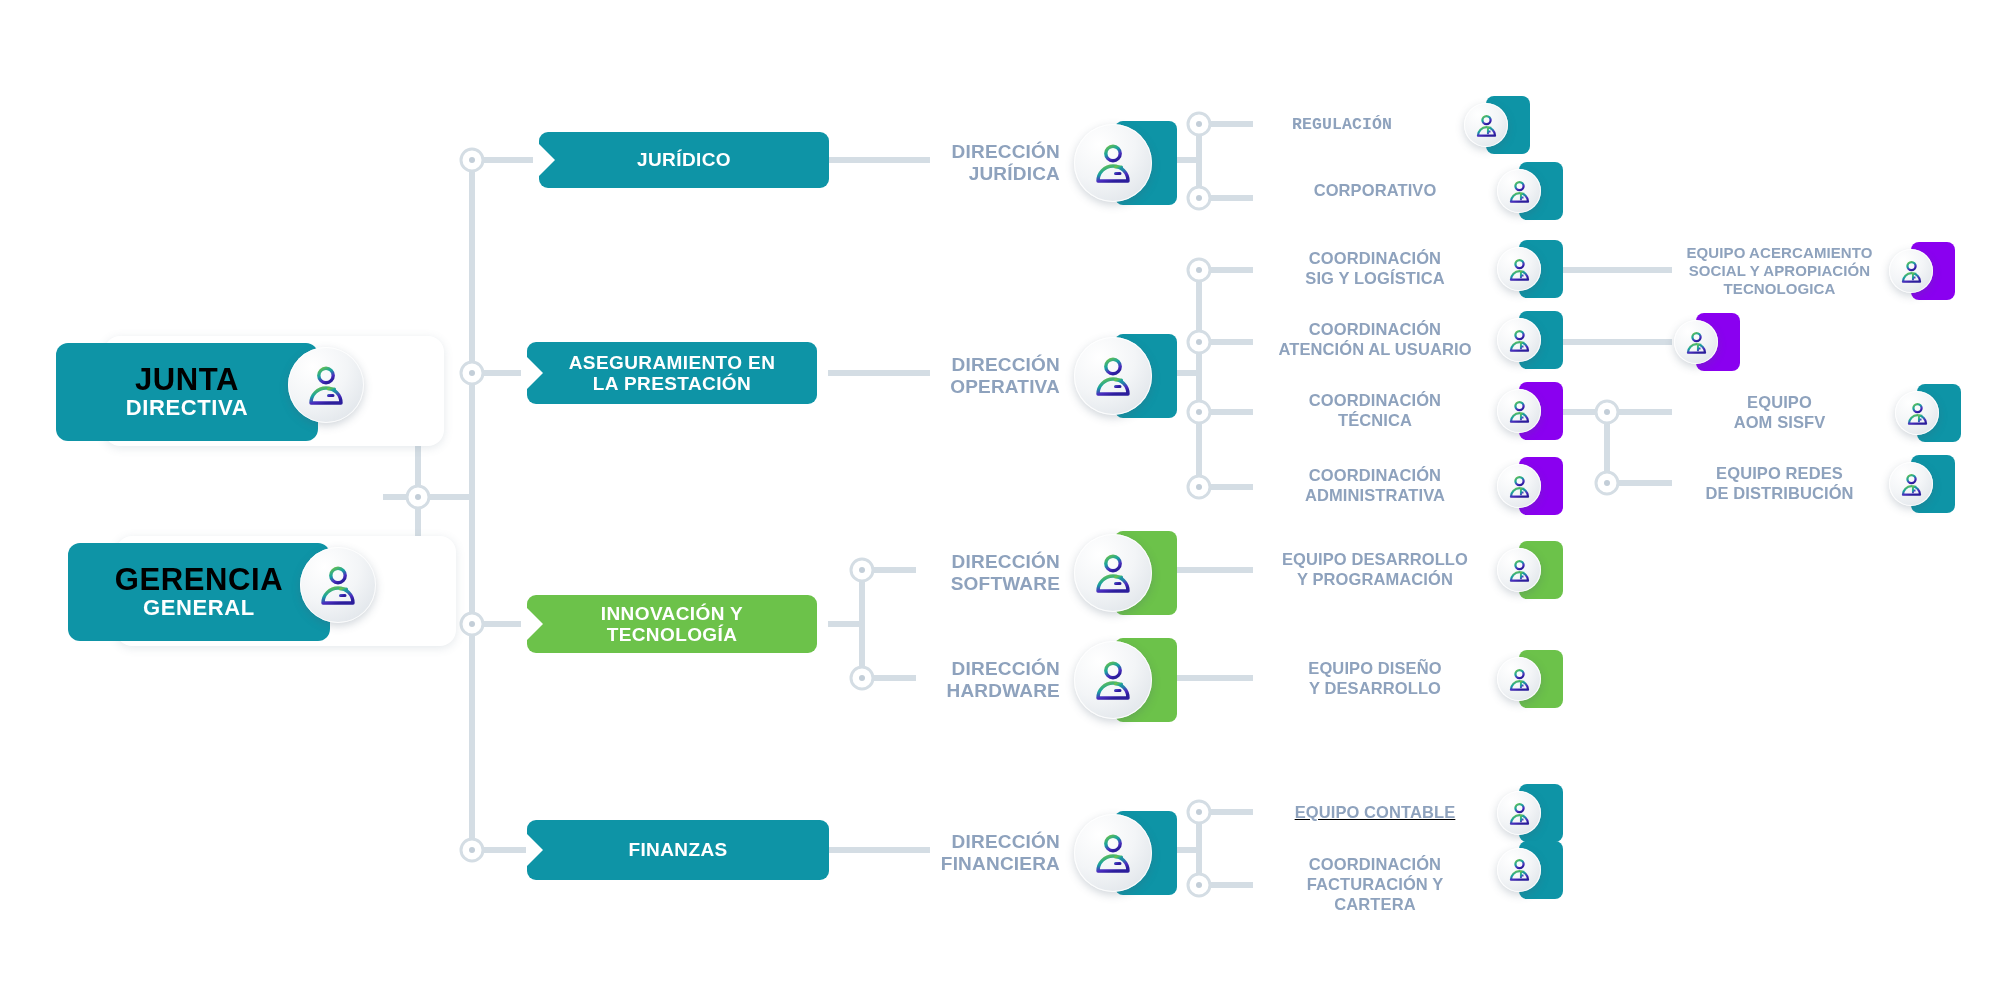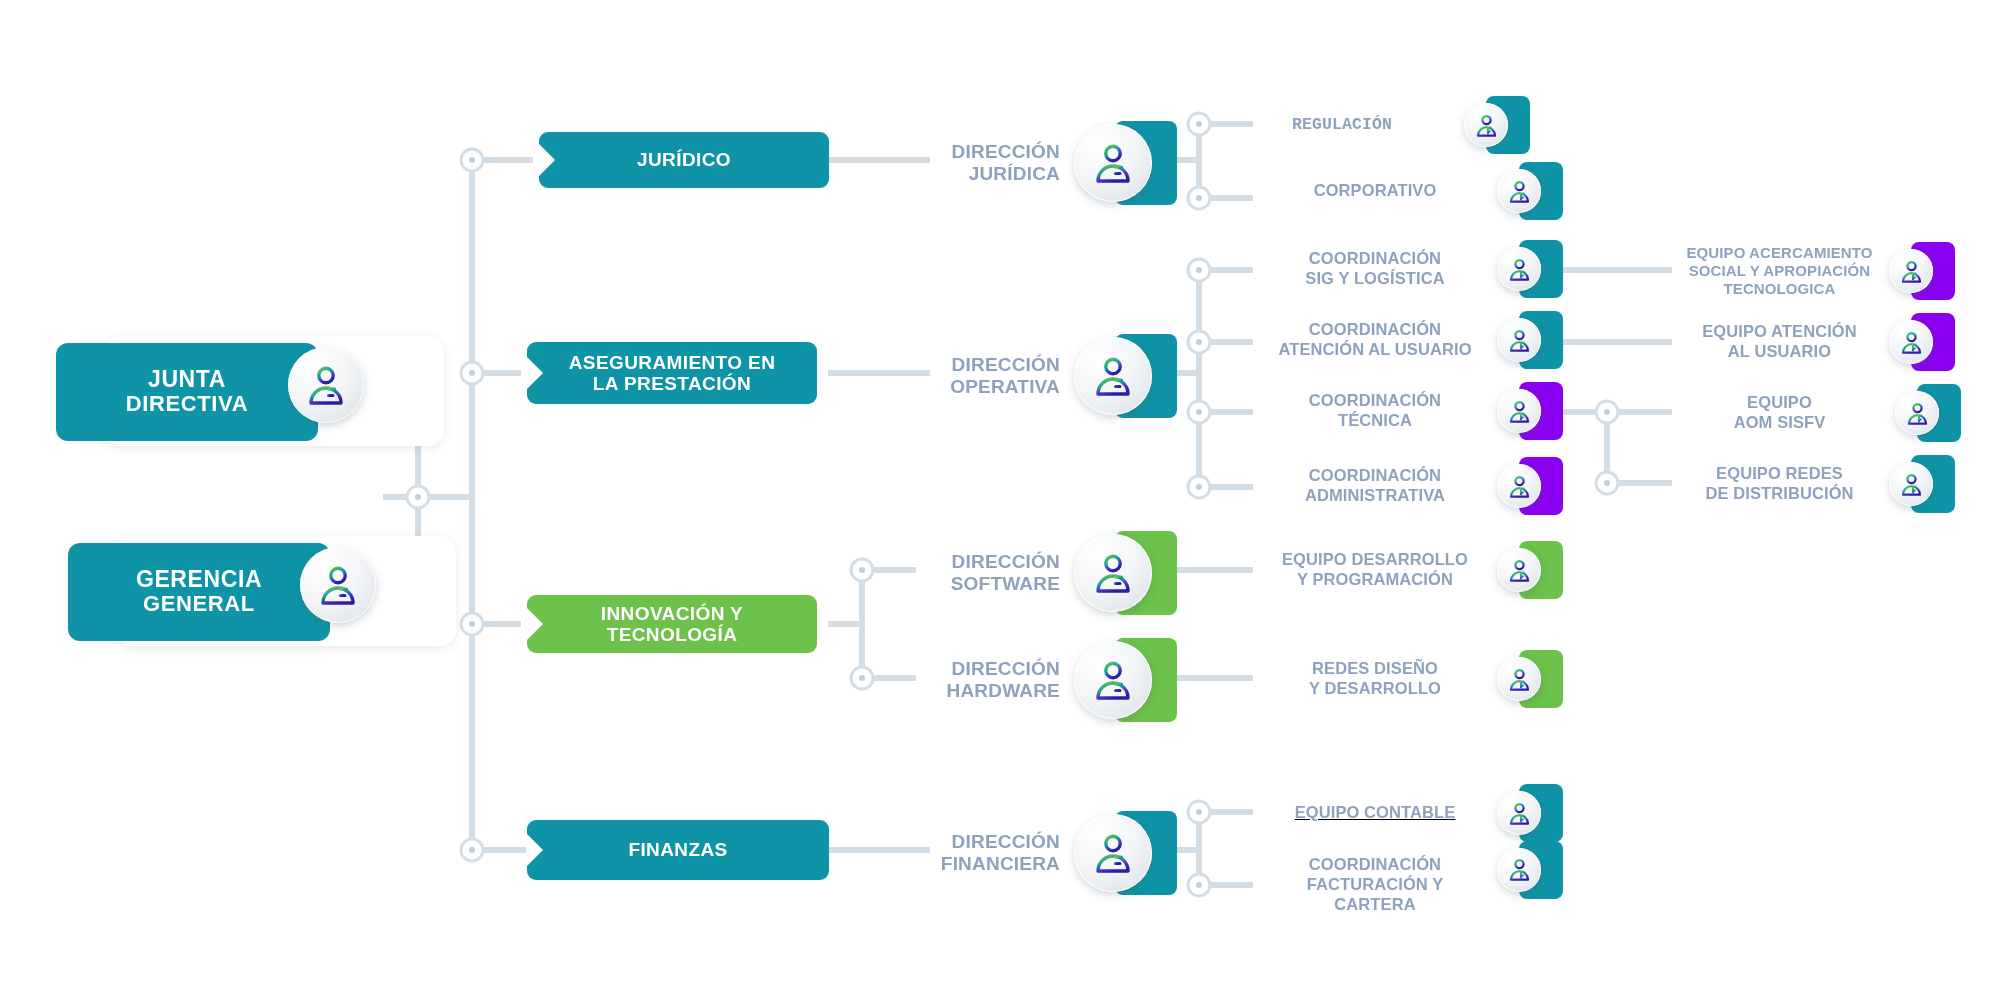--- a/index.html
+++ b/index.html
@@ -7,21 +7,21 @@
        font-family:"Liberation Sans","DejaVu Sans",sans-serif;}
   #stage{position:absolute;left:0;top:0;width:2000px;height:1001px;}
   svg.wires{position:absolute;left:0;top:0;width:2000px;height:1001px;pointer-events:none;}
 
   
   .root-card{position:absolute;display:flex;align-items:center;}
   .root-shadowplate{position:absolute;left:48px;top:6px;width:340px;height:110px;
       background:#ffffff;border-radius:16px;box-shadow:0 2px 10px rgba(90,110,130,.16);}
   .root-body{position:relative;width:262px;height:98px;background:#0e94a6;border-radius:12px;
       display:flex;flex-direction:column;align-items:center;justify-content:center;z-index:2;}
-  .root-l1{color:#ffffff;font-size:23px;font-weight:bold;letter-spacing:.6px;line-height:1.02;}
+  .root-l1{color:#000000;font-size:31px;font-weight:bold;letter-spacing:.6px;line-height:1.02;}
   .root-l2{color:#fff;font-size:22px;font-weight:bold;letter-spacing:.6px;line-height:1.15;}
   .root-avatar{position:absolute;z-index:3;}
 
   
   .avatar{border-radius:50%;background:
       radial-gradient(circle at 32% 26%, #ffffff 0%, #f3f5f7 46%, #d9dfe5 100%);
       box-shadow:0 3px 9px rgba(70,90,110,.25), inset 0 0 0 1px rgba(255,255,255,.85);
       display:flex;align-items:center;justify-content:center;}
 
   
@@ -359,21 +359,21 @@
         <svg width="25" height="25" viewBox="0 0 44 44">
             <circle cx="22" cy="12.5" r="7.2" fill="none" stroke="url(#pg1)" stroke-width="4"></circle>
             <path d="M7 40 a15 15 0 0 1 30 0 z" fill="none" stroke="url(#pg1)" stroke-width="4" stroke-linejoin="round"></path>
             <path d="M24.5 24.5 v13 M24.5 26 h6 M24.5 32.5 h4.5" stroke="url(#pg1)" stroke-width="3.4"></path>
           </svg>
       </div>
     </div>
   </div>
 
   <div class="leaf" style="left:1255px;top:650px;width:320px;">
-    <div class="leaf-label" style="width:240px;">REDES DISEÑO
+    <div class="leaf-label" style="width:240px;">EQUIPO DISEÑO
 Y  DESARROLLO</div>
     <div class="leaf-badge" style="width:72px;height:58px;">
       <div class="slab" style="left:24px;top:0;width:44px;height:58px;background:#6cc24a;"></div>
       <div class="avatar" style="left:2px;top:7px;width:44px;height:44px;">
         <svg width="25" height="25" viewBox="0 0 44 44">
             <circle cx="22" cy="12.5" r="7.2" fill="none" stroke="url(#pg1)" stroke-width="4"></circle>
             <path d="M7 40 a15 15 0 0 1 30 0 z" fill="none" stroke="url(#pg1)" stroke-width="4" stroke-linejoin="round"></path>
             <path d="M24.5 24.5 v13 M24.5 26 h6 M24.5 32.5 h4.5" stroke="url(#pg1)" stroke-width="3.4"></path>
           </svg>
       </div>
@@ -419,22 +419,20 @@
       <div class="avatar" style="left:2px;top:7px;width:44px;height:44px;">
         <svg width="25" height="25" viewBox="0 0 44 44">
             <circle cx="22" cy="12.5" r="7.2" fill="none" stroke="url(#pg1)" stroke-width="4"></circle>
             <path d="M7 40 a15 15 0 0 1 30 0 z" fill="none" stroke="url(#pg1)" stroke-width="4" stroke-linejoin="round"></path>
             <path d="M24.5 24.5 v13 M24.5 26 h6 M24.5 32.5 h4.5" stroke="url(#pg1)" stroke-width="3.4"></path>
           </svg>
       </div>
     </div>
   </div>
   <div class="leaf" style="left:1672px;top:313px;width:320px;">
-    <div class="leaf-label" style="width:215px;">EQUIPO ATENCIÓN
-AL USUARIO</div>
     <div class="leaf-badge" style="width:72px;height:58px;">
       <div class="slab" style="left:24px;top:0;width:44px;height:58px;background:#8a00f0;"></div>
       <div class="avatar" style="left:2px;top:7px;width:44px;height:44px;">
         <svg width="25" height="25" viewBox="0 0 44 44">
             <circle cx="22" cy="12.5" r="7.2" fill="none" stroke="url(#pg1)" stroke-width="4"></circle>
             <path d="M7 40 a15 15 0 0 1 30 0 z" fill="none" stroke="url(#pg1)" stroke-width="4" stroke-linejoin="round"></path>
             <path d="M24.5 24.5 v13 M24.5 26 h6 M24.5 32.5 h4.5" stroke="url(#pg1)" stroke-width="3.4"></path>
           </svg>
       </div>
     </div>

